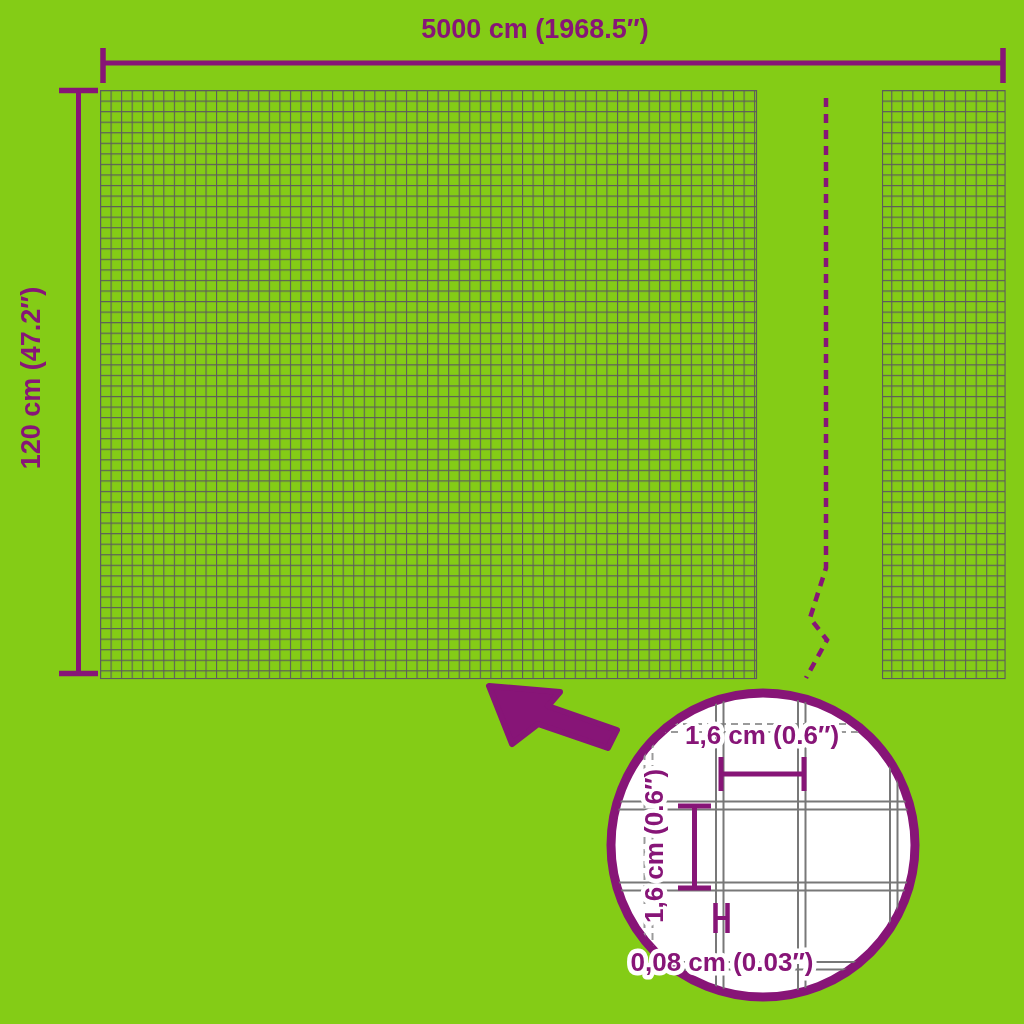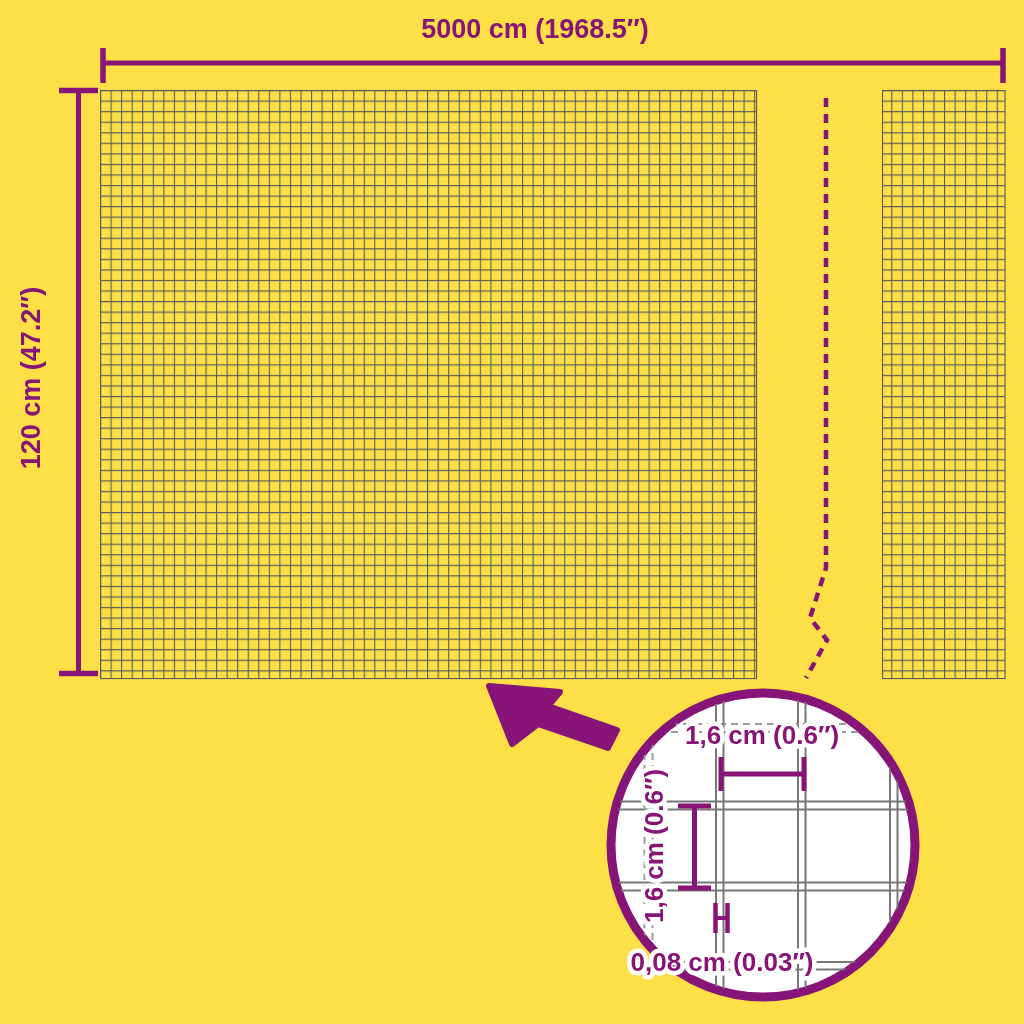--- a/index.html
+++ b/index.html
@@ -1,16 +1,16 @@
 <!DOCTYPE html>
 <html><head>
 <meta charset="utf-8">
 <style>
   html,body{margin:0;padding:0;background:#ffffff;}
-  .stage{width:1024px;height:1024px;position:relative;background:#fde047;overflow:hidden;}
+  .stage{width:1024px;height:1024px;position:relative;background:#84cc16;overflow:hidden;}
   svg{display:block;}
   text{font-family:"Liberation Sans","DejaVu Sans",sans-serif;font-weight:bold;}
   .dim-label{font-size:27px;}
   .lens-label{font-size:26px;paint-order:stroke;stroke:#ffffff;stroke-width:9px;stroke-linejoin:round;}
 </style>
 </head>
 <body>
 
 <div class="stage">
 <svg width="1024" height="1024" viewBox="0 0 1024 1024">

